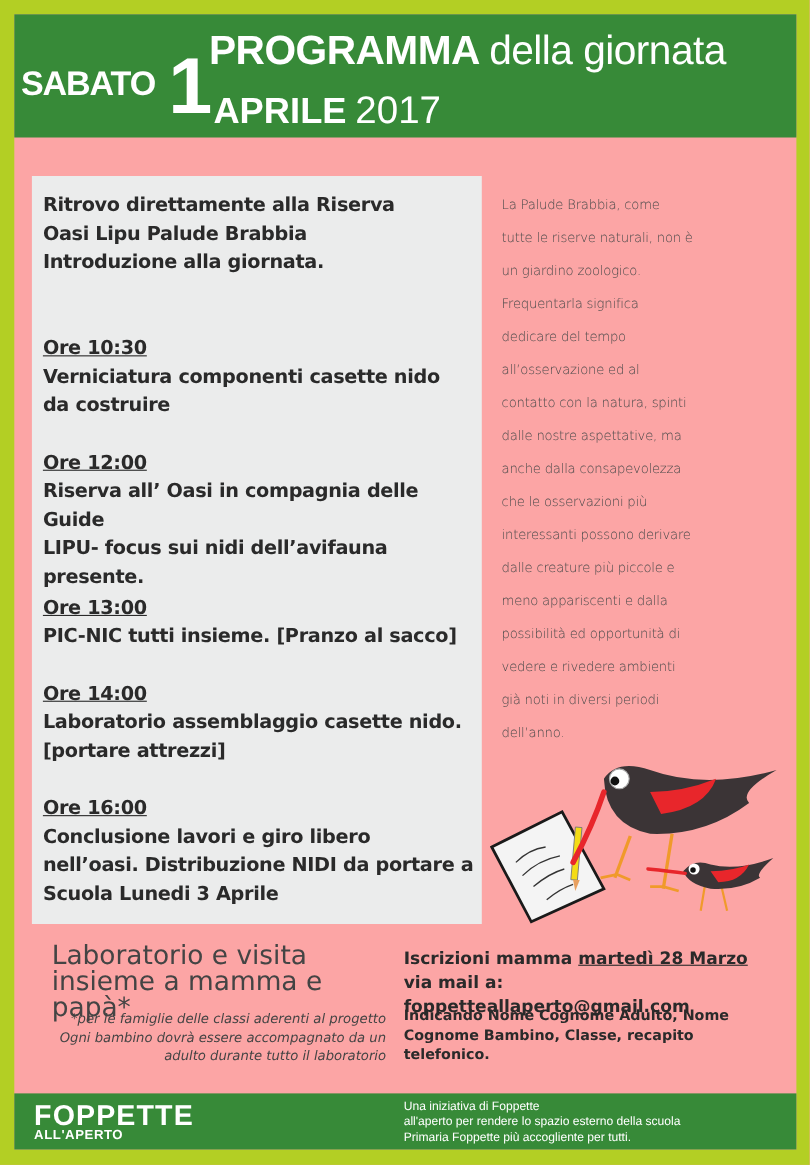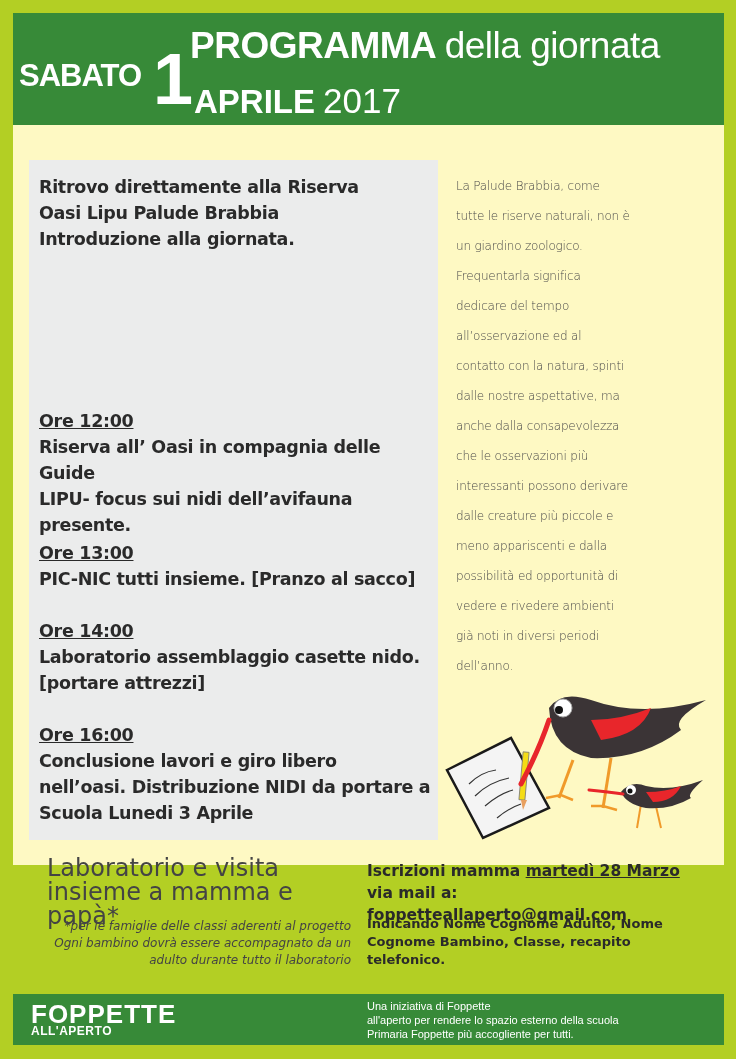--- a/index.html
+++ b/index.html
@@ -1,18 +1,18 @@
 <!DOCTYPE html>
 <html><head>
 <meta charset="utf-8">
 <style>
   html, body { margin:0; padding:0; }
   body { width:736px; height:1059px; background:#b3cf24; position:relative; overflow:hidden;
          font-family:"DejaVu Sans", sans-serif; }
-  .inner { position:absolute; left:13px; top:13px; width:711px; height:852px; background:#fef9c3; }
+  .inner { position:absolute; left:13px; top:13px; width:711px; height:1032px; background:#fca5a5; }
   .header { position:absolute; left:0; top:0; width:711px; height:112px; background:#378a38; color:#fff; }
   .h-sabato { position:absolute; left:6px; top:45px; font-size:31px; font-weight:bold; letter-spacing:-1px;
               font-family:"Liberation Sans", sans-serif; }
   .h-day { position:absolute; left:140px; top:30px; font-size:72px; font-weight:bold; line-height:72px;
            font-family:"Liberation Sans", sans-serif; }
   .h-title { position:absolute; left:177px; top:12px; font-size:37px; font-weight:bold;
              font-family:"Liberation Sans", sans-serif; letter-spacing:-0.5px; white-space:nowrap; }
   .h-title .light { font-weight:normal; }
   .h-month { position:absolute; left:181px; top:68px; font-size:33px; font-weight:bold;
              font-family:"Liberation Sans", sans-serif; white-space:nowrap; }
@@ -65,20 +65,25 @@
     <div class="h-month">
       <span>APRILE</span><span class="year">2017</span>
     </div>
   </div>
 
   <div class="schedule">
     <div class="slot" style="top:14px">
       <span class="desc">Ritrovo direttamente alla Riserva
 Oasi Lipu Palude Brabbia
 Introduzione alla giornata.</span>
+    </div>
+    <div class="slot" style="top:144px">
+      <span class="time">Ore 10:30</span>
+      <span class="desc">Verniciatura componenti casette nido
+da costruire</span>
     </div>
     <div class="slot" style="top:248px">
       <span class="time">Ore 12:00</span>
       <span class="desc">Riserva all’ Oasi in compagnia delle Guide
 LIPU- focus sui nidi dell’avifauna
 presente.</span>
     </div>
     <div class="slot" style="top:380px">
       <span class="time">Ore 13:00</span>
       <span class="desc">PIC-NIC tutti insieme. [Pranzo al sacco]</span>

